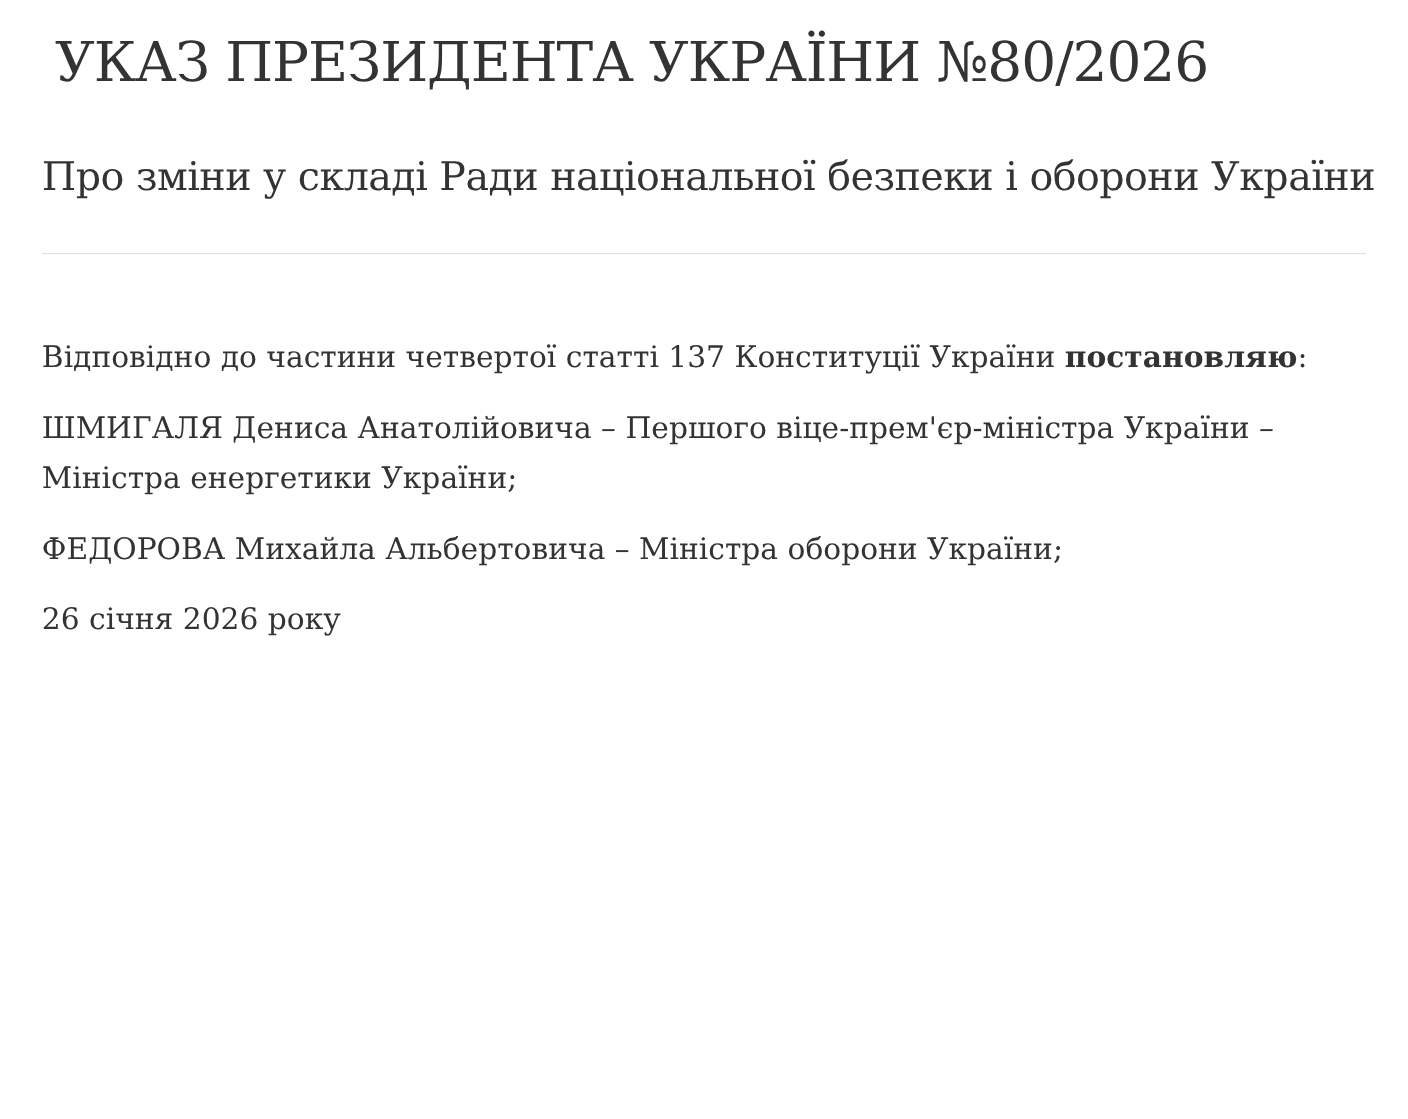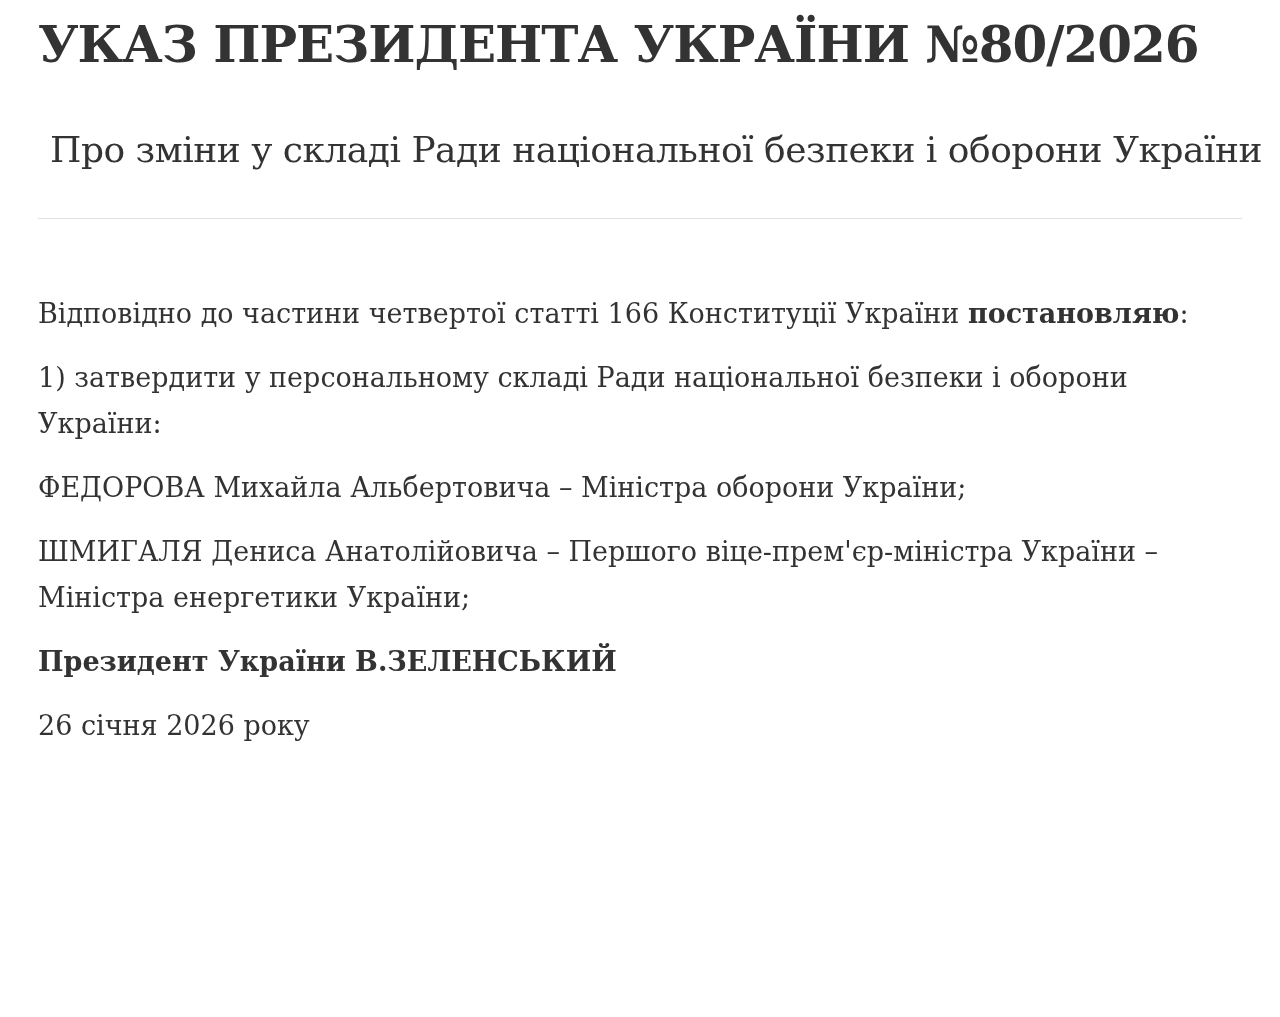--- a/index.html
+++ b/index.html
@@ -10,32 +10,32 @@
     color: #333333;
   }
   .page {
     width: 1280px;
     min-height: 1017px;
     padding: 14px 38px 30px 38px;
     font-family: "DejaVu Serif", "Liberation Serif", serif;
   }
   .decree-title {
     font-size: 50px;
-    font-weight: 700;
+    font-weight: 400;
     line-height: 1.25;
     letter-spacing: -1px;
-    margin: 0;
+    margin: 12px;
     white-space: nowrap;
   }
   .decree-subtitle {
     font-size: 36px;
     font-weight: 400;
     line-height: 1.25;
     letter-spacing: -0.5px;
-    margin: 50px 0 0 12px;
+    margin: 50px 0 0 0;
     white-space: nowrap;
   }
   .divider {
     border: 0;
     border-top: 1px solid #e1e1e1;
     margin: 46px 0 0 0;
   }
   .content {
     margin-top: 72px;
     font-size: 27px;
@@ -53,30 +53,28 @@
 <main class="page">
 
   <h1 class="decree-title">УКАЗ ПРЕЗИДЕНТА УКРАЇНИ №80/2026</h1>
 
   <h2 class="decree-subtitle">Про зміни у складі Ради національної безпеки і оборони України</h2>
 
   <hr class="divider">
 
   <section class="content">
 
-    <p><span>Відповідно до частини четвертої статті 166 Конституції України </span><span class="bold">постановляю</span><span>:</span></p>
+    <p><span>Відповідно до частини четвертої статті 137 Конституції України </span><span class="bold">постановляю</span><span>:</span></p>
 
 
-    <p>1) затвердити у персональному складі Ради національної безпеки і оборони України:</p>
+
+    <p>ШМИГАЛЯ Дениса Анатолійовича – Першого віце-прем'єр-міністра України – Міністра енергетики України;</p>
 
     <p>ФЕДОРОВА Михайла Альбертовича – Міністра оборони України;</p>
 
-    <p>ШМИГАЛЯ Дениса Анатолійовича – Першого віце-прем'єр-міністра України – Міністра енергетики України;</p>
 
 
-
-    <p class="bold">Президент України В.ЗЕЛЕНСЬКИЙ</p>
 
     <p>26 січня 2026 року</p>
 
   </section>
 
 </main>
 
 </body></html>

